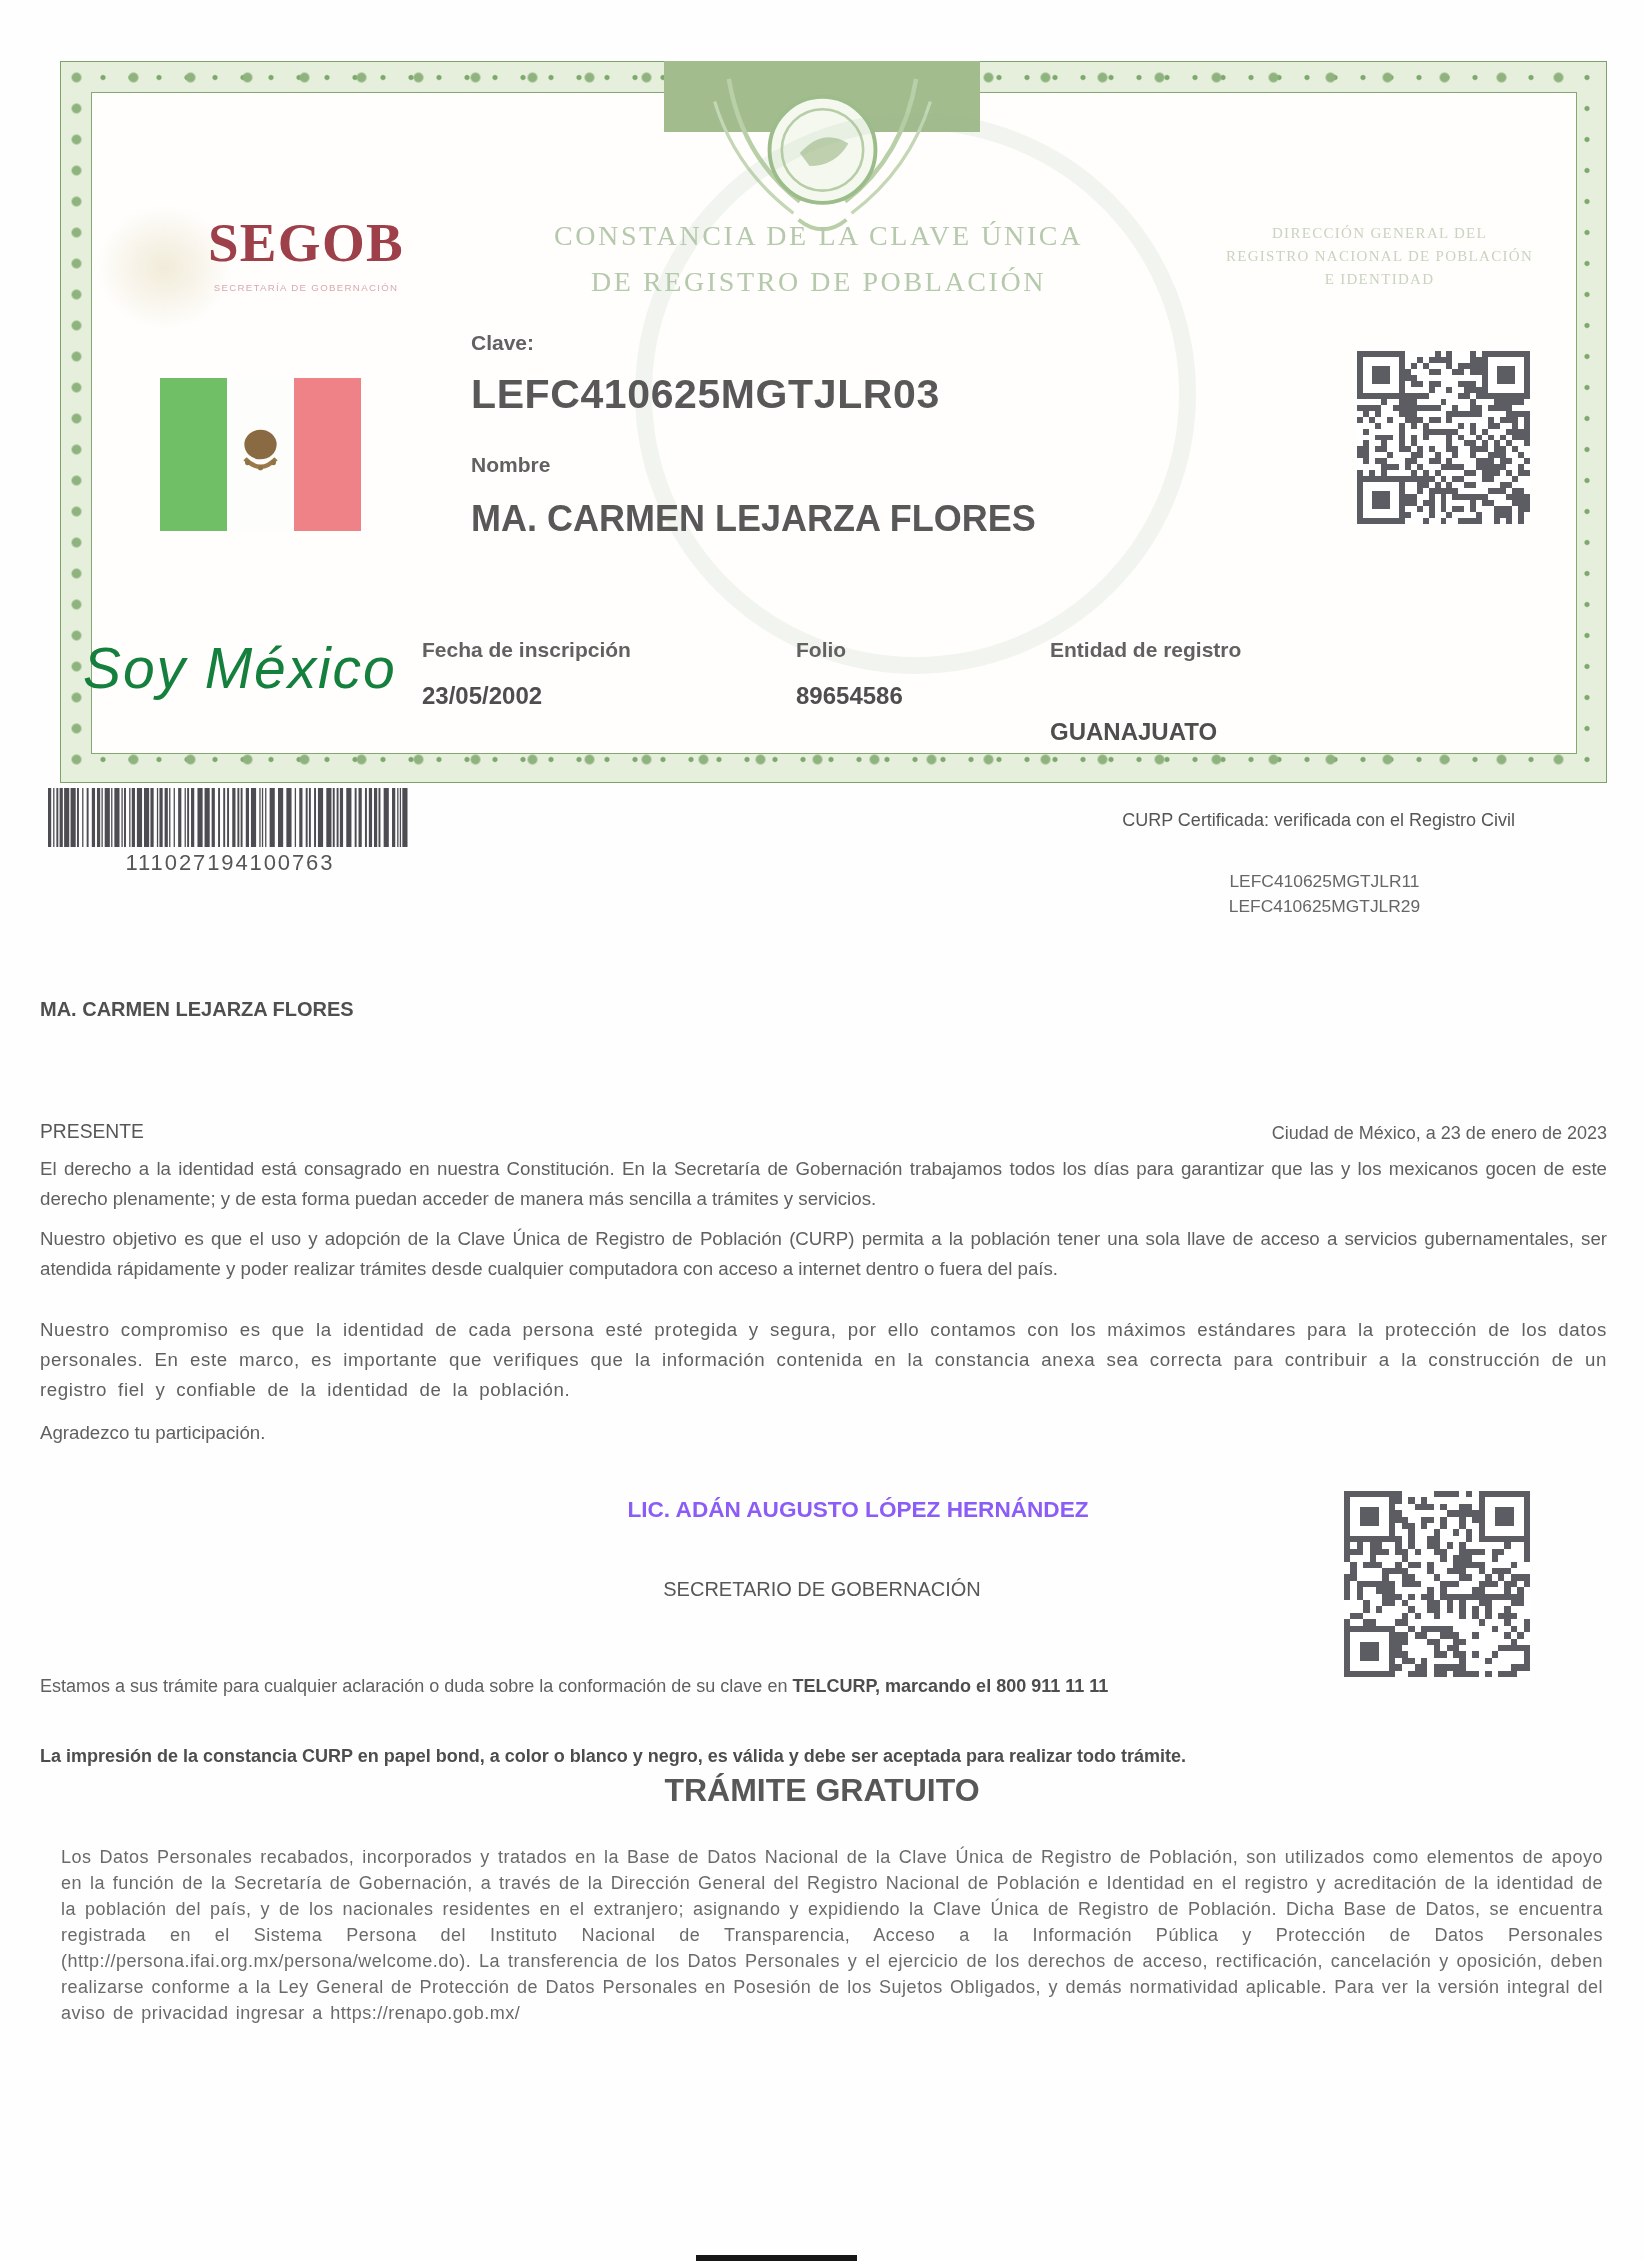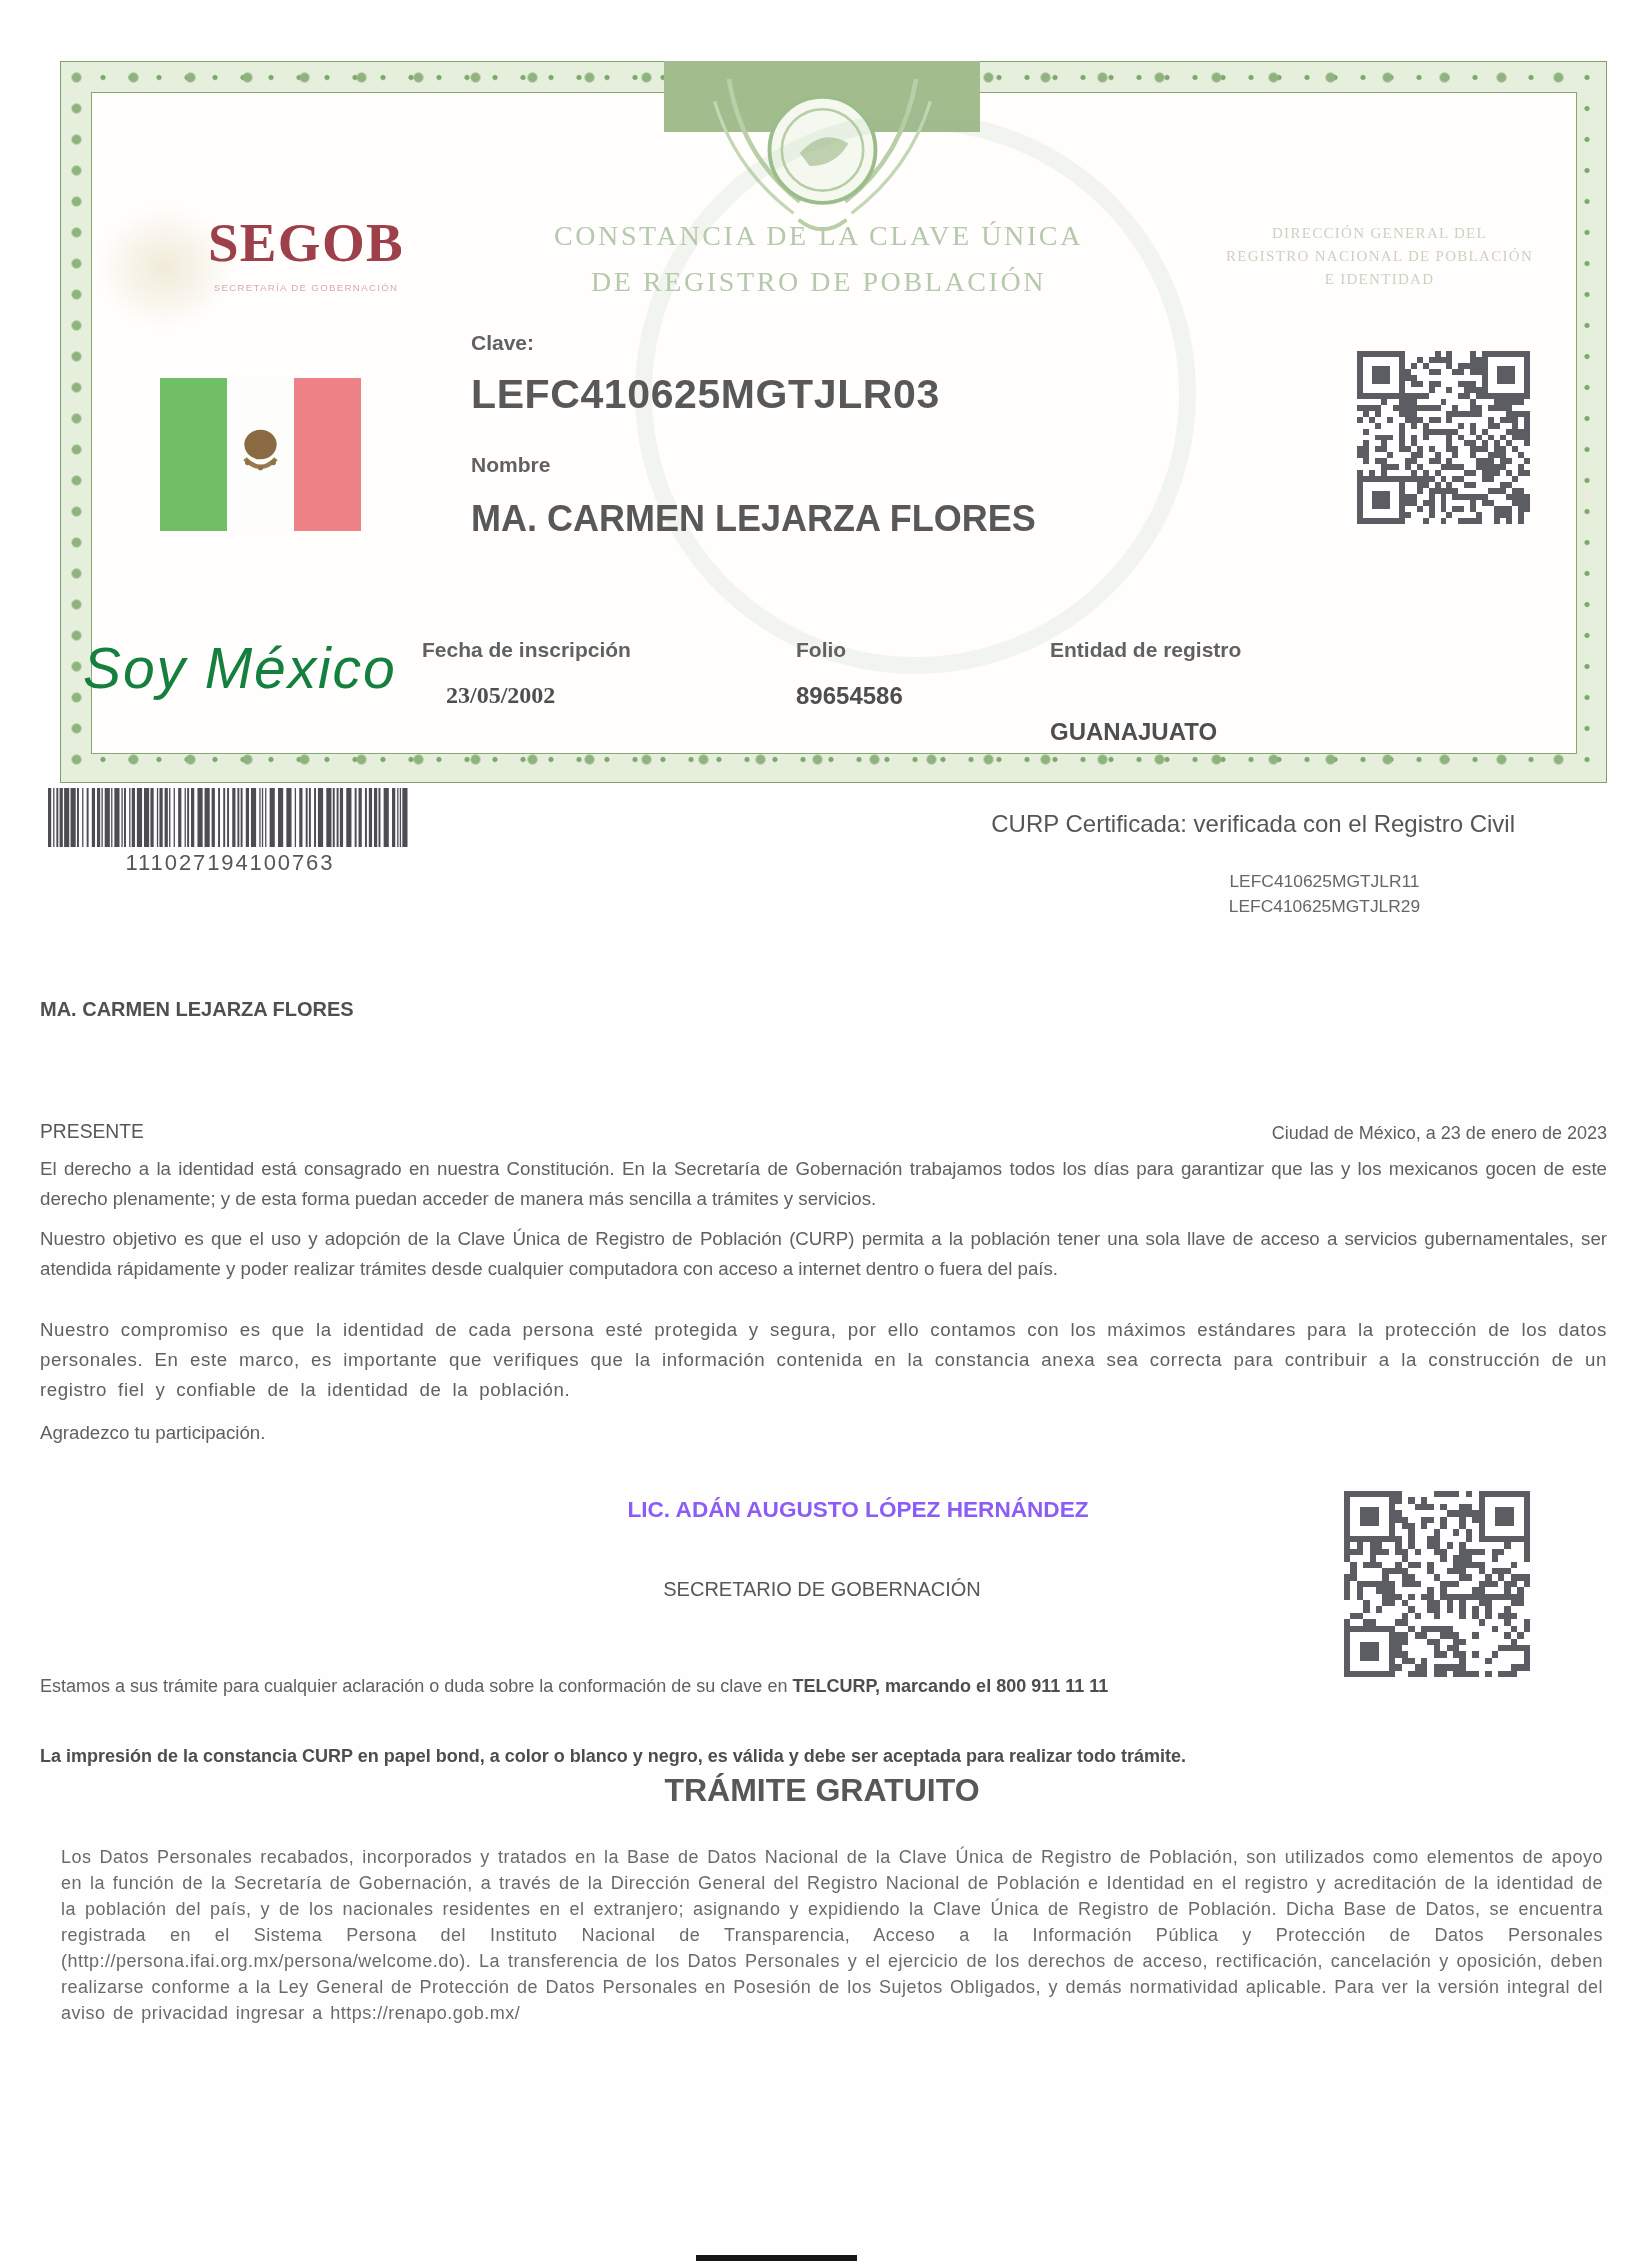--- a/index.html
+++ b/index.html
@@ -48,21 +48,21 @@
   .seal-ring{left:635px;top:113px;width:561px;height:561px;border-radius:50%;
     border:17px solid rgba(158,186,143,.13);box-sizing:border-box;}
 
   .qr{background:#fff;}
 
   
   .barcode{left:48px;top:788px;width:364px;height:59px;}
   .barcode-num{left:48px;top:850px;width:364px;text-align:center;
     font-size:22px;color:#565656;letter-spacing:1.9px;}
 
-  .status-line{right:129px;left:auto;width:903px;text-align:right;font-size:24px;color:#555;}
+  .status-line{right:129px;left:auto;width:903px;text-align:right;font-size:18px;color:#555;}
   .status-bold{font-weight:bold;color:#4a4a4a;}
   .status-codes{right:168px;left:auto;width:303px;text-align:center;font-size:17.4px;color:#666;line-height:24.5px;}
 
   
   .recipient{left:40px;top:998px;font-size:20px;font-weight:bold;color:#4f4f4f;}
   .salutation{left:40px;top:1121px;font-size:19.3px;color:#575757;}
   .dateline{left:auto;right:37px;top:1123px;font-size:18px;color:#5f5f5f;}
   .para{left:40px;width:1567px;font-size:18.7px;line-height:30px;text-align:justify;color:#606060;}
   .stretched{letter-spacing:0.6px;word-spacing:5.2px;}
   .closing{left:40px;top:1422px;font-size:18.7px;color:#606060;}
@@ -127,21 +127,21 @@
       <path d="M20 60 Q44 85 68 60" stroke="#9a7a4a" stroke-width="7" fill="none"></path>
       <circle cx="24" cy="66" r="4" fill="#8f7347"></circle>
         <circle cx="44" cy="74" r="4" fill="#8f7347"></circle>
         <circle cx="64" cy="66" r="4" fill="#8f7347"></circle>
     </svg>
   </div>
 
   <div class="abs soy-mexico">Soy México</div>
 
   <div class="abs fld-label" style="left:422px;top:638px;">Fecha de inscripción</div>
-  <div class="abs fld-value" style="left:446px;top:682px;font-family:Liberation Serif, serif;">23/05/2002</div>
+  <div class="abs fld-value" style="left:422px;top:682px;">23/05/2002</div>
   <div class="abs fld-label" style="left:796px;top:638px;">Folio</div>
   <div class="abs fld-value" style="left:796px;top:682px;">89654586</div>
   <div class="abs fld-label" style="left:1050px;top:638px;">Entidad de registro</div>
   <div class="abs fld-value" style="left:1050px;top:718px;">GUANAJUATO</div>
 
   <div class="abs qr" id="qr1" style="left:1357px;top:351px;width:173px;height:173px;"><svg viewBox="0 0 29 29" width="100%" height="100%" stroke-width="1" shape-rendering="crispEdges">
         <rect x="0.5" y="0.5" width="7" height="7" fill="none" stroke="#5c5c63"></rect>
         <rect x="2.5" y="2.5" width="3" height="3" fill="#5c5c63"></rect>
         <rect x="21.5" y="0.5" width="7" height="7" fill="none" stroke="#5c5c63"></rect>
         <rect x="23.5" y="2.5" width="3" height="3" fill="#5c5c63"></rect>

